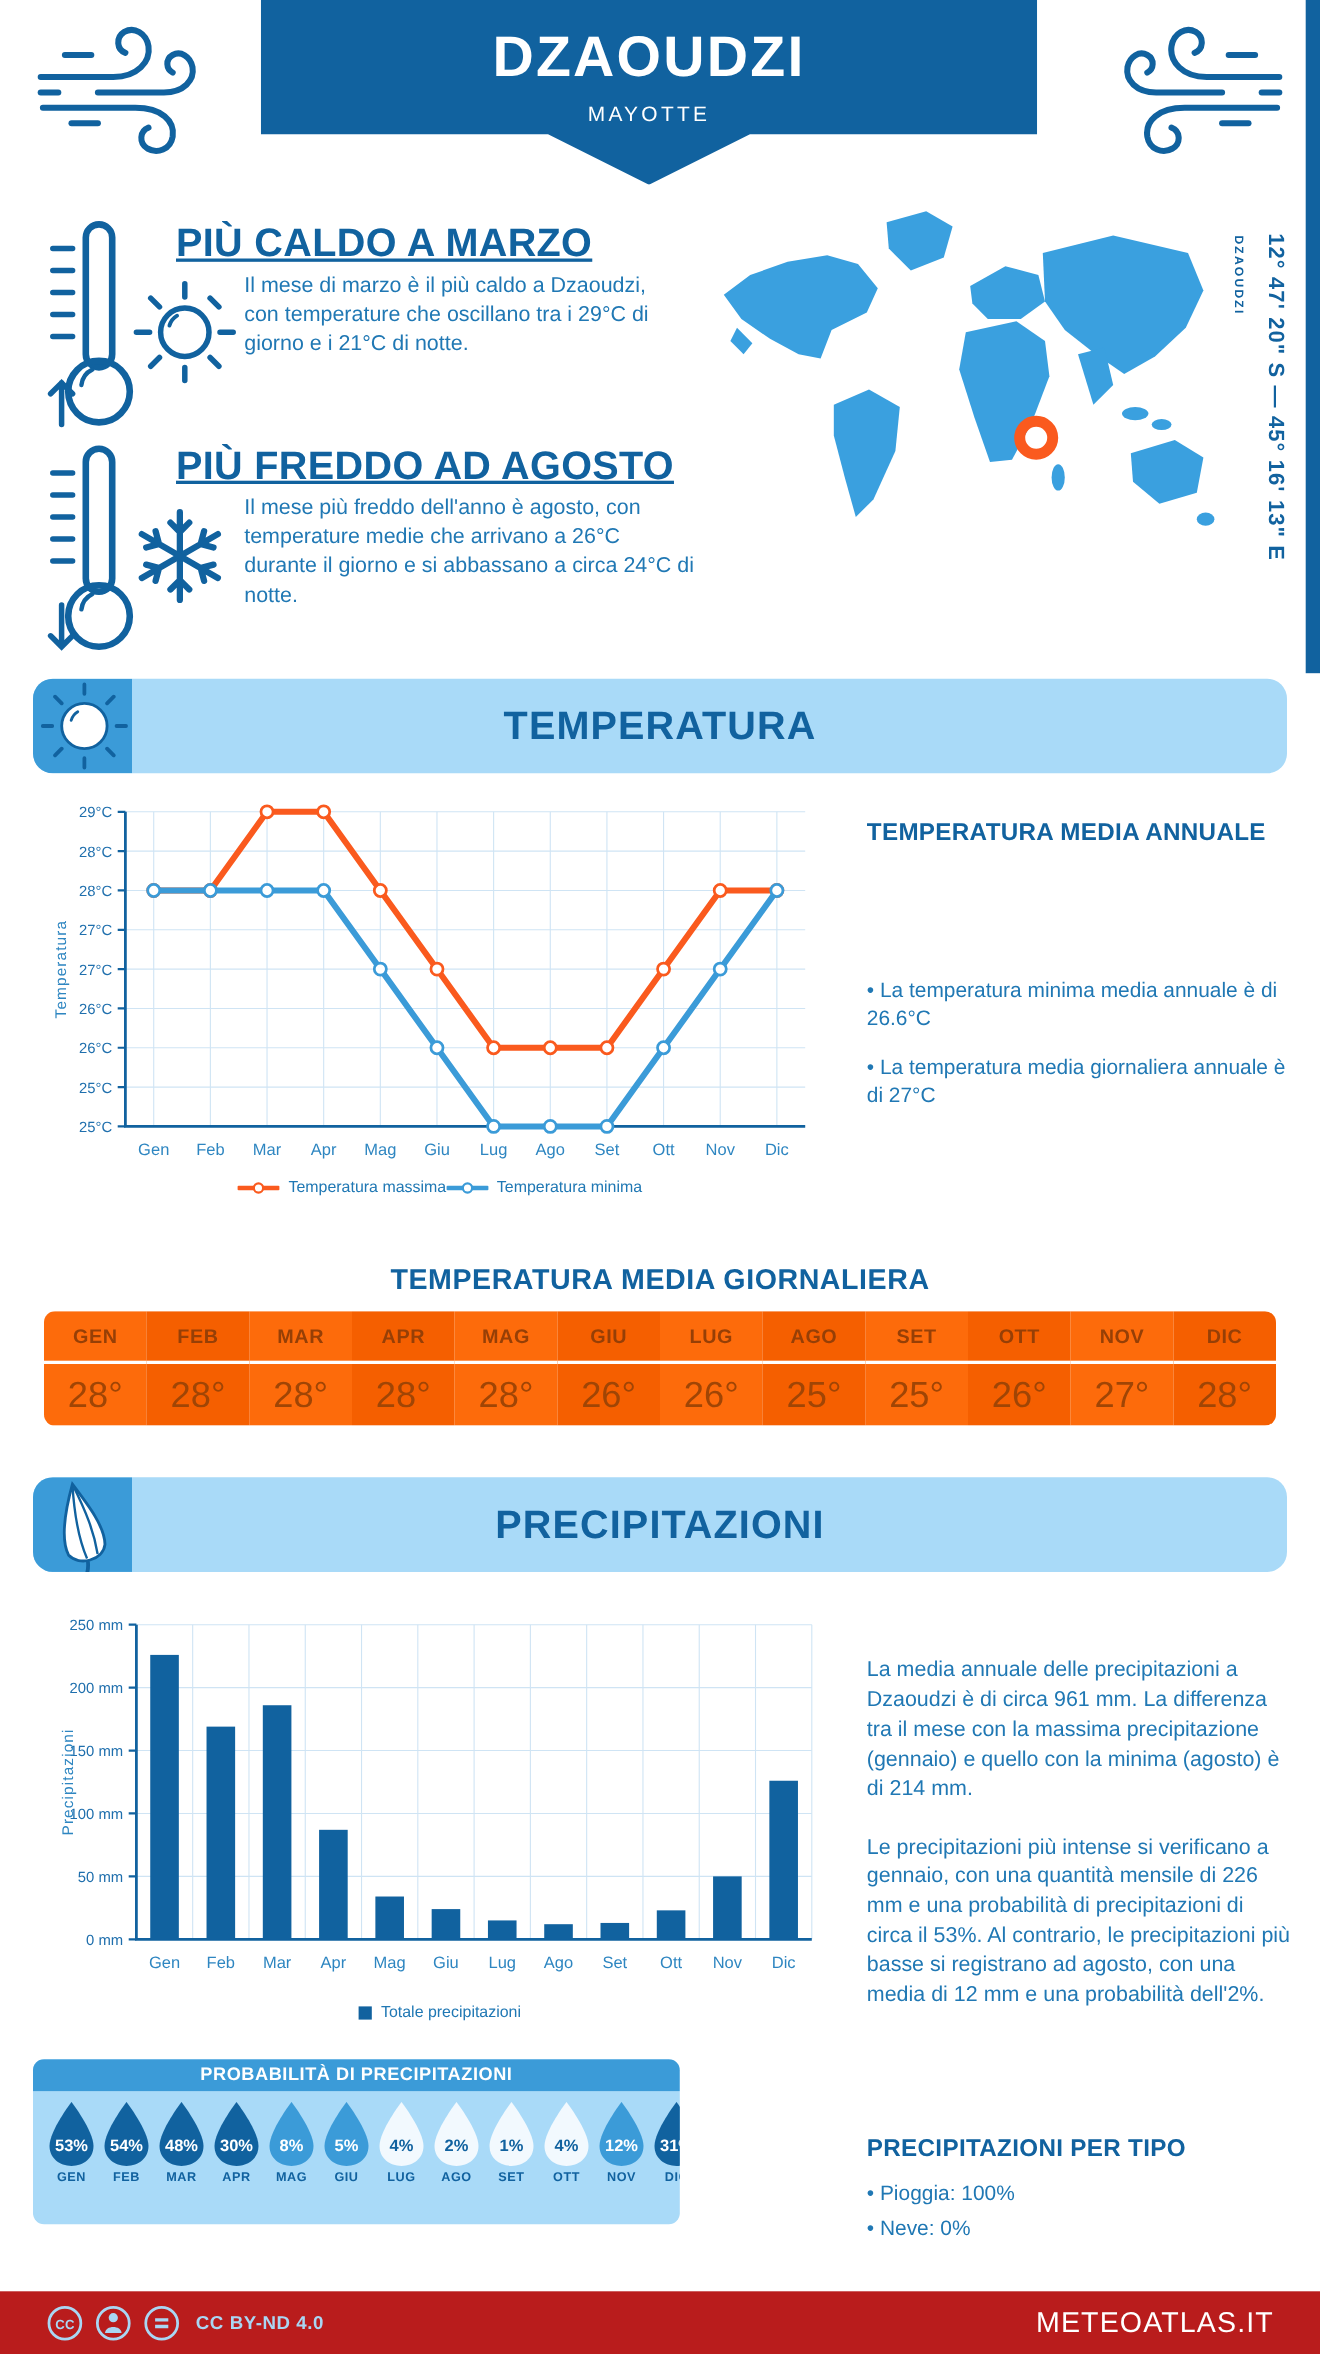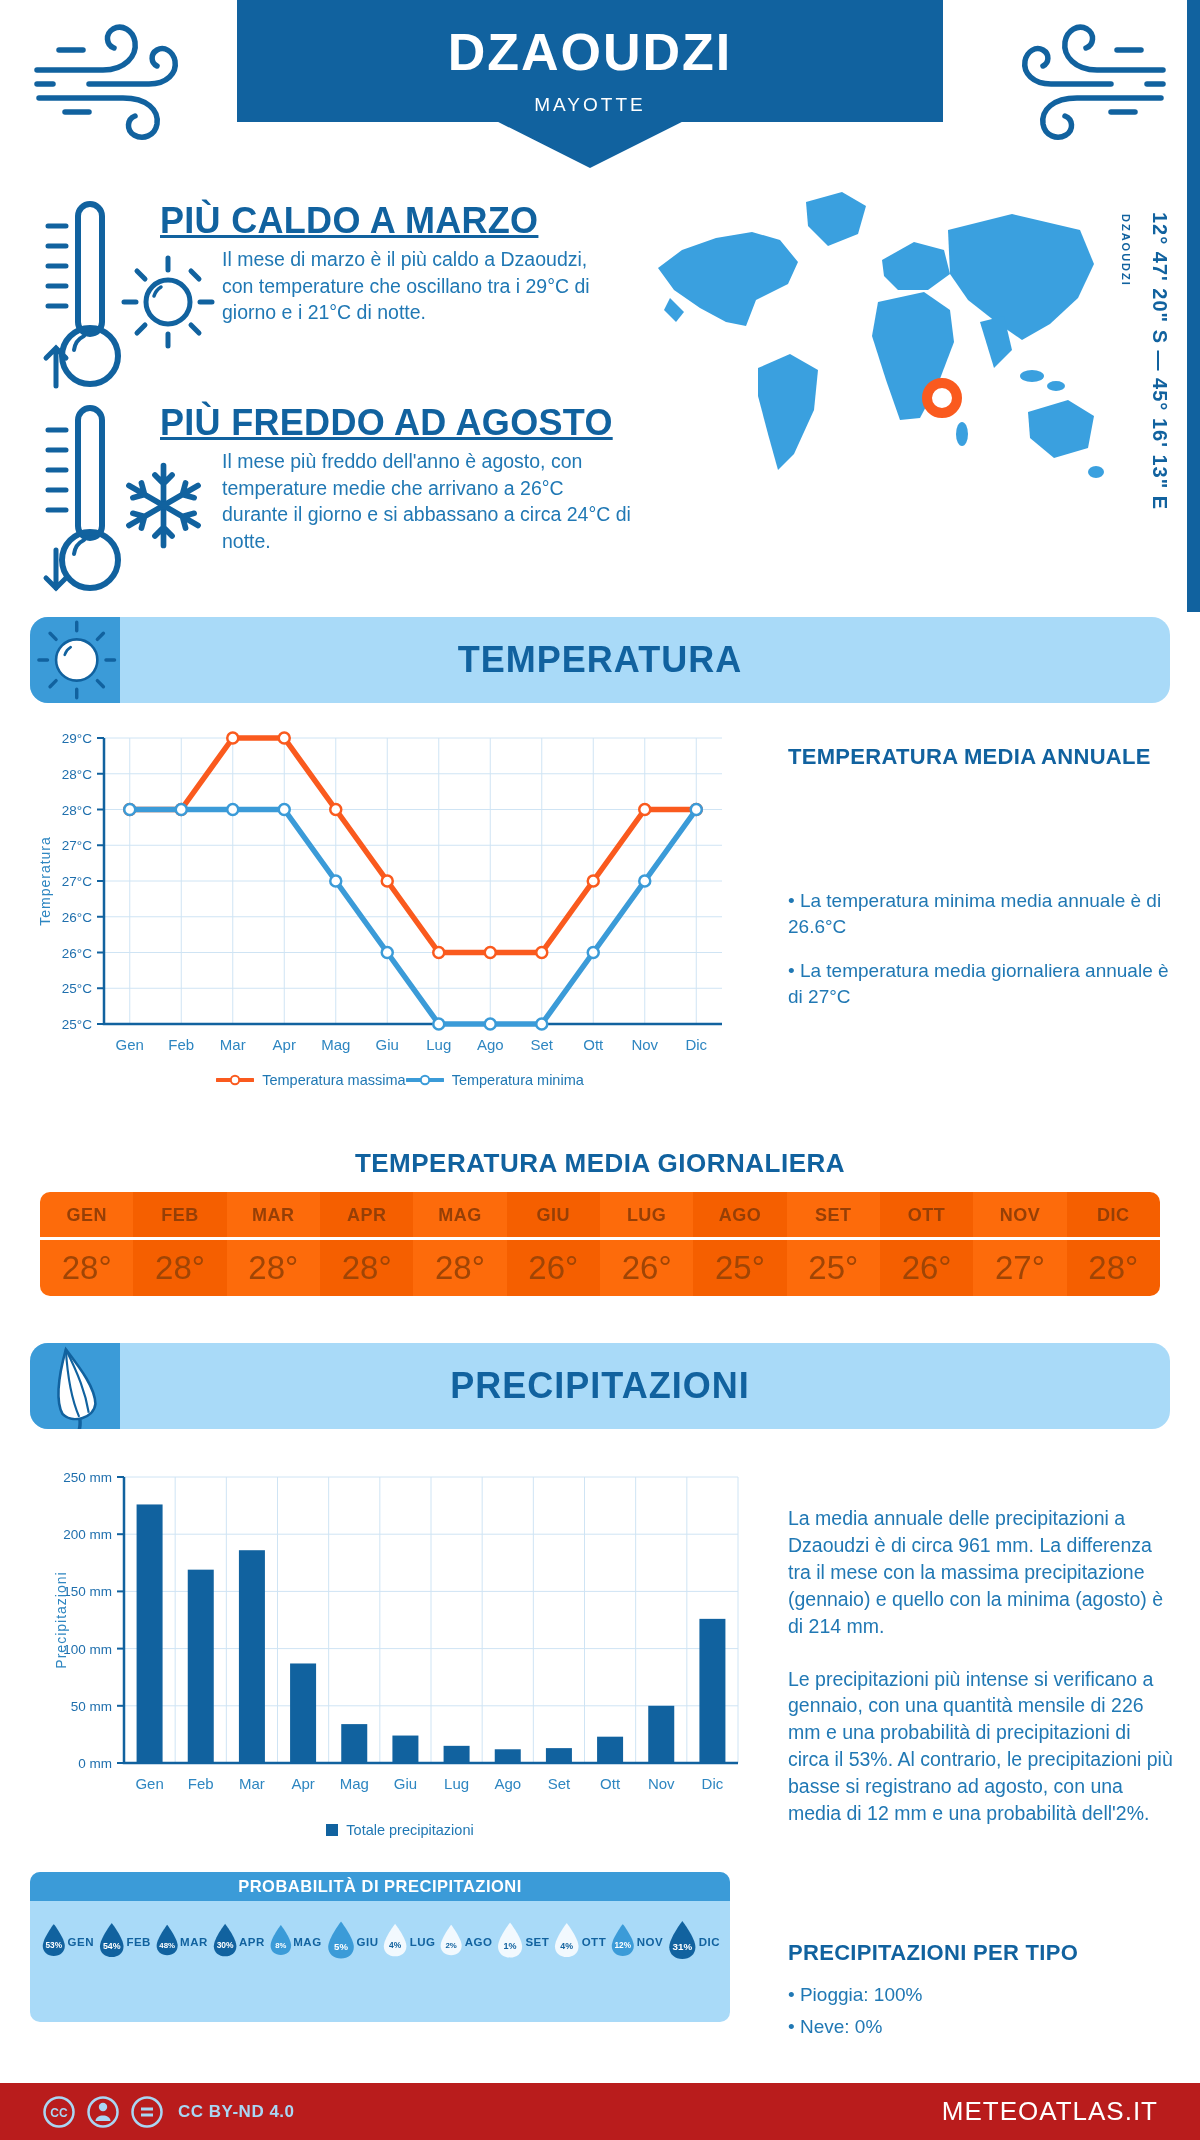--- a/index.html
+++ b/index.html
@@ -47,25 +47,25 @@
   .daily .col{flex:1;display:flex;flex-direction:column;}
   .daily .m{height:45px;line-height:47px;text-align:center;font-size:18px;font-weight:700;
             color:#963f06;border-bottom:3px solid #fff;letter-spacing:.5px;}
   .daily .v{flex:1;display:flex;align-items:center;justify-content:center;
             font-size:33px;font-weight:400;color:#a04505;}
 
   
   .precip-text p{margin:0 0 26px 0;font-size:19.5px;line-height:1.38;color:#2078b4;}
 
   
-  .prob{left:30px;top:1872px;width:700px;height:150px;background:#a9daf8;border-radius:10px;overflow:hidden;}
+  .prob{left:30px;top:1872px;width:588px;height:150px;background:#a9daf8;border-radius:10px;overflow:hidden;}
   .prob .hdr{height:29px;background:#3b9bd8;color:#fff;display:flex;align-items:center;justify-content:center;
              font-size:16.5px;font-weight:700;letter-spacing:.5px;}
   .prob .row{display:flex;justify-content:space-between;padding:8px 10px 0 10px;}
-  .prob-col{width:54px;display:flex;flex-direction:row;align-items:center;}
+  .prob-col{width:54px;display:flex;flex-direction:column;align-items:center;}
   .prob-col .ml{margin-top:3px;font-size:11.5px;font-weight:700;color:#11629f;letter-spacing:.5px;}
 
   
   .footer{left:0;top:2083px;width:1200px;height:57px;background:#b91c1c;display:flex;
           align-items:center;padding:0 42px;box-sizing:border-box;}
   .footer .lic{margin-left:14px;color:#a9d6f3;font-weight:700;font-size:17px;letter-spacing:.5px;}
   .footer .site{margin-left:auto;color:#fff;font-weight:400;font-size:26px;letter-spacing:1px;}
   .cc-icons{display:flex;gap:10px;align-items:center;}
 </style>
 </head>
@@ -185,21 +185,21 @@
         <g stroke="#11629f" stroke-linecap="round">
           <circle cx="52" cy="50" r="24" fill="#fff" stroke-width="3"></circle>
           <path d="M38 44 A16 16 0 0 1 45 35" fill="none" stroke-width="3"></path>
           <path d="M52 6 V16 M52 84 V94 M8 50 H18 M86 50 H96 M21 19 L28 26 M76 74 L83 81 M21 81 L28 74 M76 26 L83 19" fill="none" stroke-width="4"></path>
         </g>
       </svg>
     </div>
     <div class="sec-title">TEMPERATURA</div>
   </div>
 
-  <div class="abs" style="left:34px;top:722px;text-align:center;">
+  <div class="abs" style="left:44px;top:722px;text-align:center;">
     <svg id="temp-chart" width="700" height="350" viewBox="0 0 700 350">
         <line x1="95.75" y1="16" x2="95.75" y2="302" stroke="#cfe4f4" stroke-width="1"></line>
         <line x1="147.25" y1="16" x2="147.25" y2="302" stroke="#cfe4f4" stroke-width="1"></line>
         <line x1="198.75" y1="16" x2="198.75" y2="302" stroke="#cfe4f4" stroke-width="1"></line>
         <line x1="250.25" y1="16" x2="250.25" y2="302" stroke="#cfe4f4" stroke-width="1"></line>
         <line x1="301.75" y1="16" x2="301.75" y2="302" stroke="#cfe4f4" stroke-width="1"></line>
         <line x1="353.25" y1="16" x2="353.25" y2="302" stroke="#cfe4f4" stroke-width="1"></line>
         <line x1="404.75" y1="16" x2="404.75" y2="302" stroke="#cfe4f4" stroke-width="1"></line>
         <line x1="456.25" y1="16" x2="456.25" y2="302" stroke="#cfe4f4" stroke-width="1"></line>
         <line x1="507.75" y1="16" x2="507.75" y2="302" stroke="#cfe4f4" stroke-width="1"></line>

